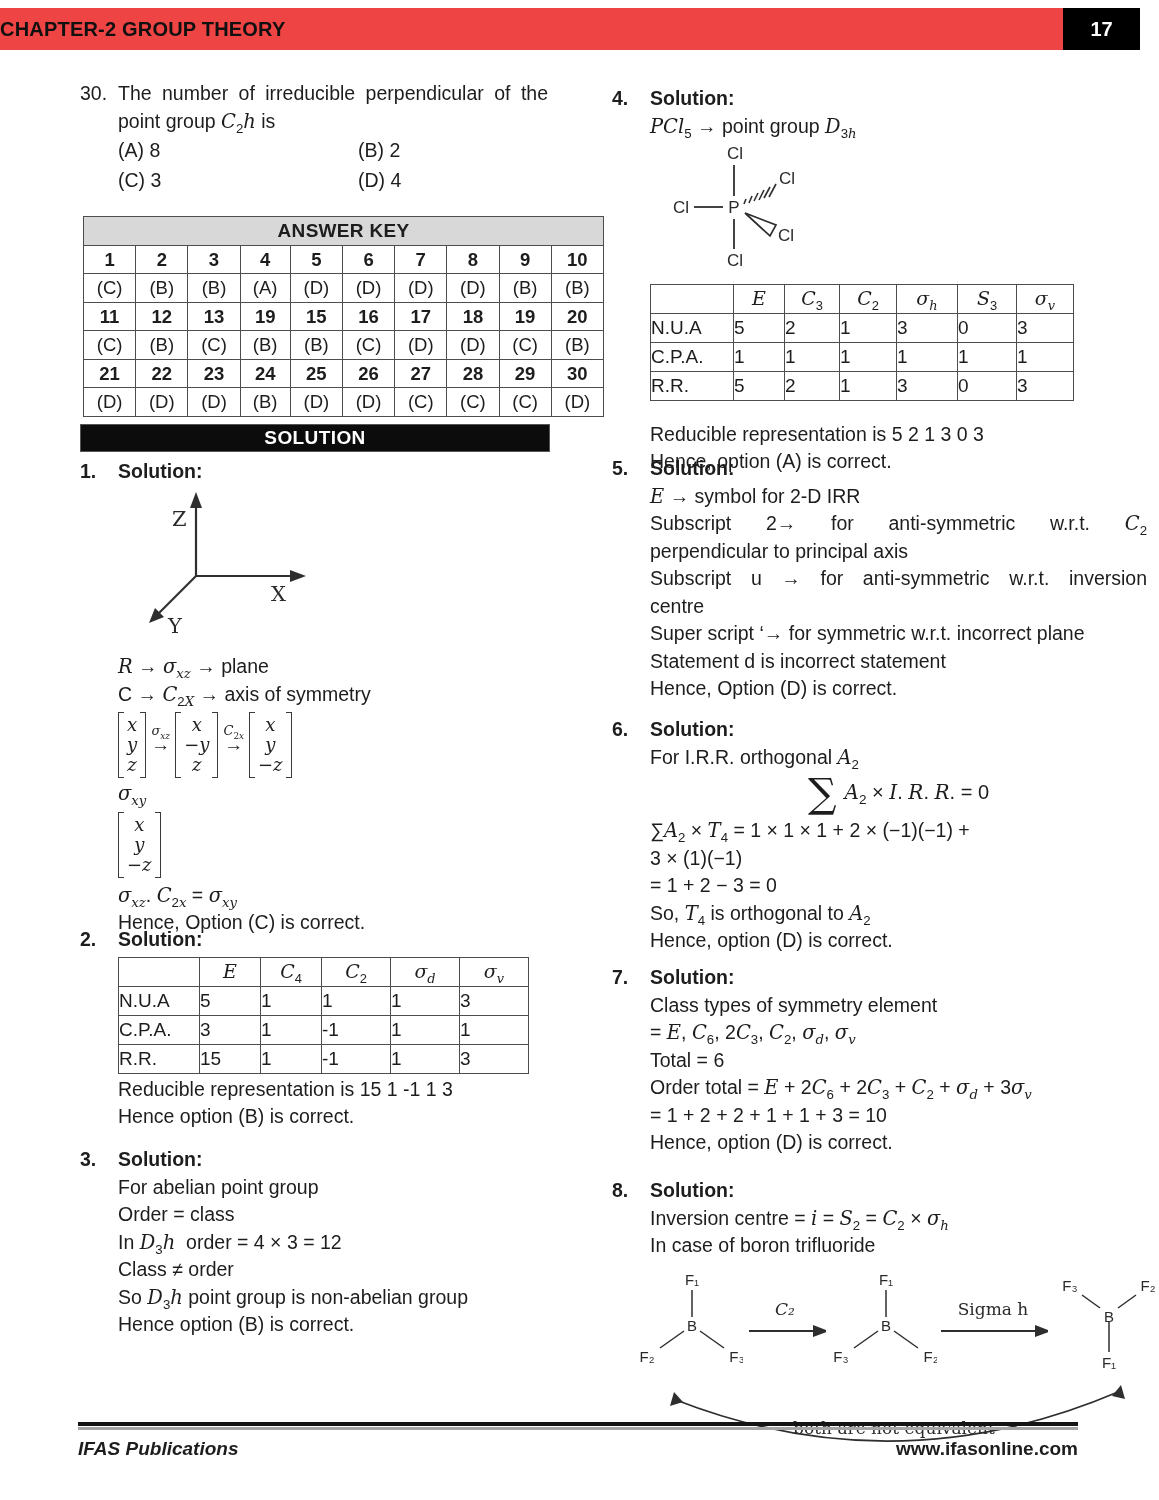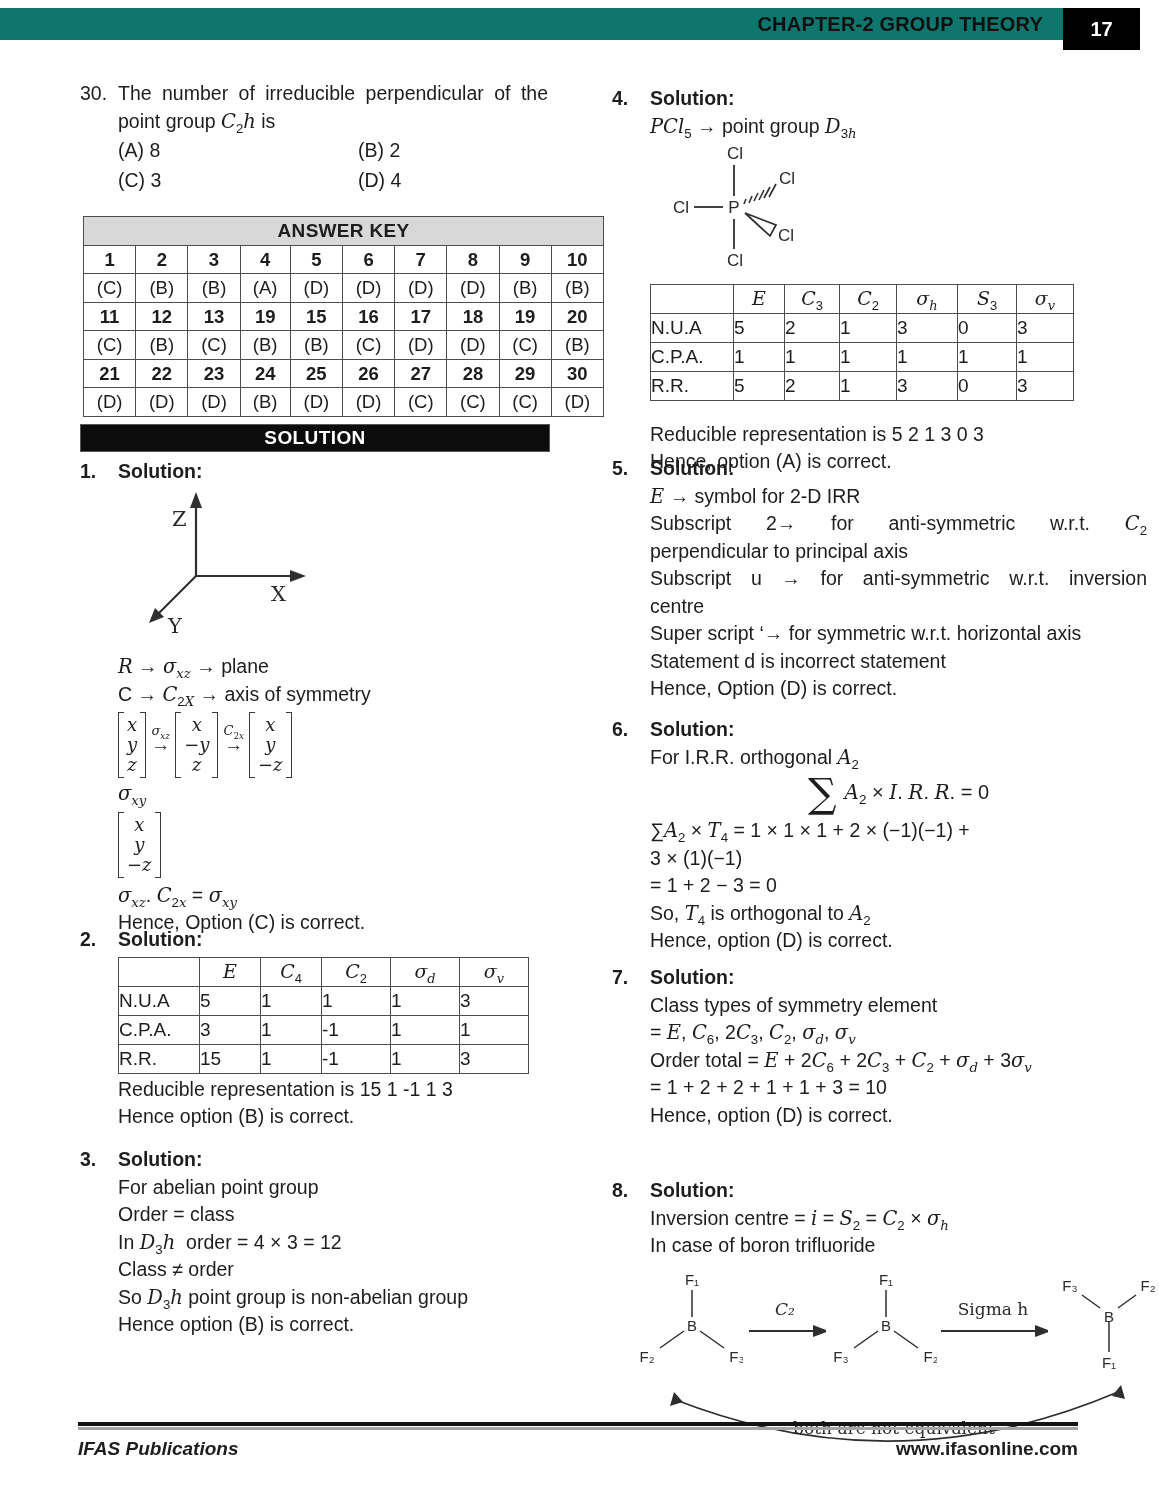--- a/index.html
+++ b/index.html
@@ -2,22 +2,22 @@
 <html><head>
 <meta charset="utf-8">
 <style>
   html,body{margin:0;padding:0;}
   body{
     width:1159px;height:1500px;position:relative;background:#ffffff;
     font-family:"Liberation Sans",sans-serif;color:#1d1d1d;
     -webkit-font-smoothing:antialiased;
   }
   
-  .hdr-bar{position:absolute;left:0;top:8px;width:1063px;height:32px;background:#0f766e;
-    display:flex;align-items:center;justify-content:flex-end;}
+  .hdr-bar{position:absolute;left:0;top:8px;width:1063px;height:42px;background:#ef4444;
+    display:flex;align-items:center;justify-content:flex-start;}
   .hdr-title{font-weight:bold;font-size:20px;color:#101010;padding-right:20px;letter-spacing:.2px;}
   .hdr-page{position:absolute;left:1063px;top:8px;width:77px;height:42px;background:#000;
     color:#fff;font-weight:bold;font-size:20px;display:flex;align-items:center;justify-content:center;}
   
   .blk{position:absolute;font-size:19.5px;line-height:27.5px;}
   .head{display:flex;font-weight:bold;font-size:19.5px;}
   .head .no{width:38px;flex-shrink:0;}
   .body{margin-left:38px;}
   .line{min-height:27.5px;}
   .just{text-align:justify;text-align-last:justify;}
@@ -371,21 +371,21 @@
   <div class="head">
     <span class="no">5.</span>
     <span>Solution:</span>
   </div>
   <div class="body" style="width:497px;">
     <div class="line"><i>E</i> → symbol for 2-D IRR</div>
     <div class="line just">Subscript 2→ for anti-symmetric w.r.t. <i>C</i><sub>2</sub></div>
     <div class="line">perpendicular to principal axis</div>
     <div class="line just">Subscript u → for anti-symmetric w.r.t. inversion</div>
     <div class="line">centre</div>
-    <div class="line">Super script ‘→ for symmetric w.r.t. horizontal axis</div>
+    <div class="line">Super script ‘→ for symmetric w.r.t. incorrect plane</div>
     <div class="line">Statement d is incorrect statement</div>
     <div class="line">Hence, Option (D) is correct.</div>
   </div>
 </div>
 
 <div class="blk" style="left:612px;top:716px;width:535px;">
   <div class="head">
     <span class="no">6.</span>
     <span>Solution:</span>
   </div>
@@ -404,20 +404,21 @@
 </div>
 
 <div class="blk" style="left:612px;top:964px;width:535px;">
   <div class="head">
     <span class="no">7.</span>
     <span>Solution:</span>
   </div>
   <div class="body" style="width:497px;">
     <div class="line">Class types of symmetry element</div>
     <div class="line">= <i>E</i>, <i>C</i><sub>6</sub>, 2<i>C</i><sub>3</sub>, <i>C</i><sub>2</sub>, <i>σ<sub>d</sub></i>, <i>σ<sub>v</sub></i></div>
+    <div class="line">Total = 6</div>
     <div class="line">Order total = <i>E</i> + 2<i>C</i><sub>6</sub> + 2<i>C</i><sub>3</sub> + <i>C</i><sub>2</sub> + <i>σ<sub>d</sub></i> + 3<i>σ<sub>v</sub></i></div>
     <div class="line">= 1 + 2 + 2 + 1 + 1 + 3 = 10</div>
     <div class="line">Hence, option (D) is correct.</div>
   </div>
 </div>
 
 <div class="blk" style="left:612px;top:1177px;width:547px;">
   <div class="head">
     <span class="no">8.</span>
     <span>Solution:</span>

